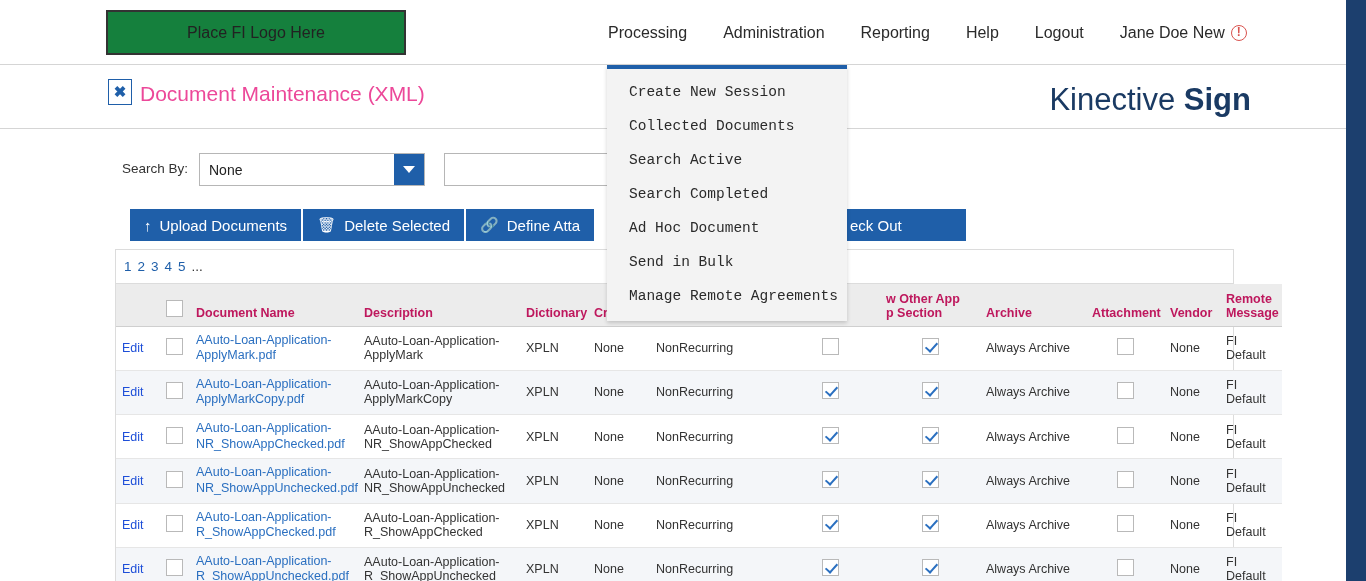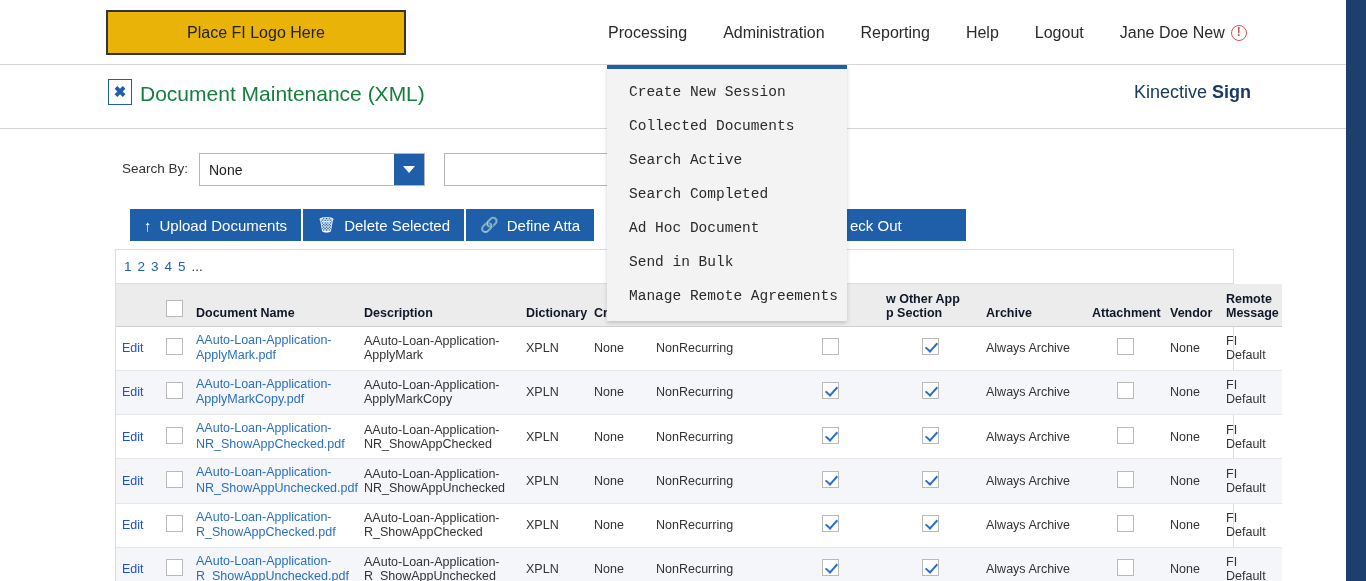--- a/index.html
+++ b/index.html
@@ -31,21 +31,21 @@
     border-bottom: 1px solid #d5d5d5;
   }
   .logo-box {
     position: absolute;
     left: 106px; top: 10px;
     width: 300px; height: 45px;
     border: 2px solid #333333;
     display: flex; align-items: center; justify-content: center;
     font-size: 16px;
     color: #222222;
-    background: #eab308;
+    background: #15803d;
   }
   .nav {
     position: absolute;
     left: 590px; top: 0;
     height: 65px;
     display: flex; align-items: center;
     gap: 0px;
   }
   .nav-item {
     font-size: 16px;
@@ -103,26 +103,26 @@
     color: #1f5fa9;
     font-size: 15px;
     font-weight: bold;
     text-align: center;
     line-height: 24px;
   }
   .page-title {
     position: absolute;
     left: 140px; top: 82px;
     font-size: 21px;
-    color: #15803d;
+    color: #ec4899;
   }
   .brand {
     position: absolute;
     right: 115px; top: 82px;
-    font-size: 18px;
+    font-size: 31px;
     color: #1a3a63;
   }
   .brand b { font-weight: bold; }
   
   .search-label {
     position: absolute;
     left: 122px; top: 161px;
     font-size: 13.5px;
     color: #333;
   }
@@ -198,21 +198,21 @@
   .pager span { margin-right: 6px; cursor: pointer; }
   .pager span.dots { color: #333; cursor: default; }
   table {
     border-collapse: collapse;
     width: 1119px;
     table-layout: fixed;
   }
   thead th {
     background: #ececec;
     font-size: 12.5px;
-    color: #0f172a;
+    color: #be185d;
     text-align: left;
     font-weight: bold;
     padding: 6px 6px;
     vertical-align: bottom;
     border-bottom: 1px solid #cfcfcf;
     height: 42px;
   }
   tbody td {
     font-size: 12.5px;
     color: #333;

